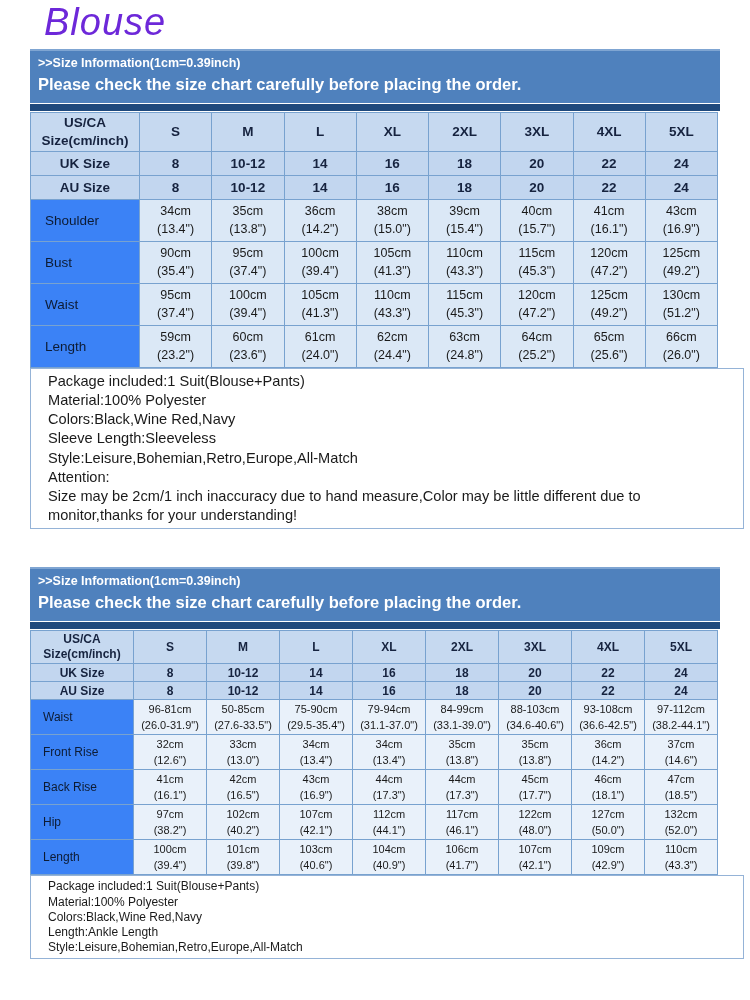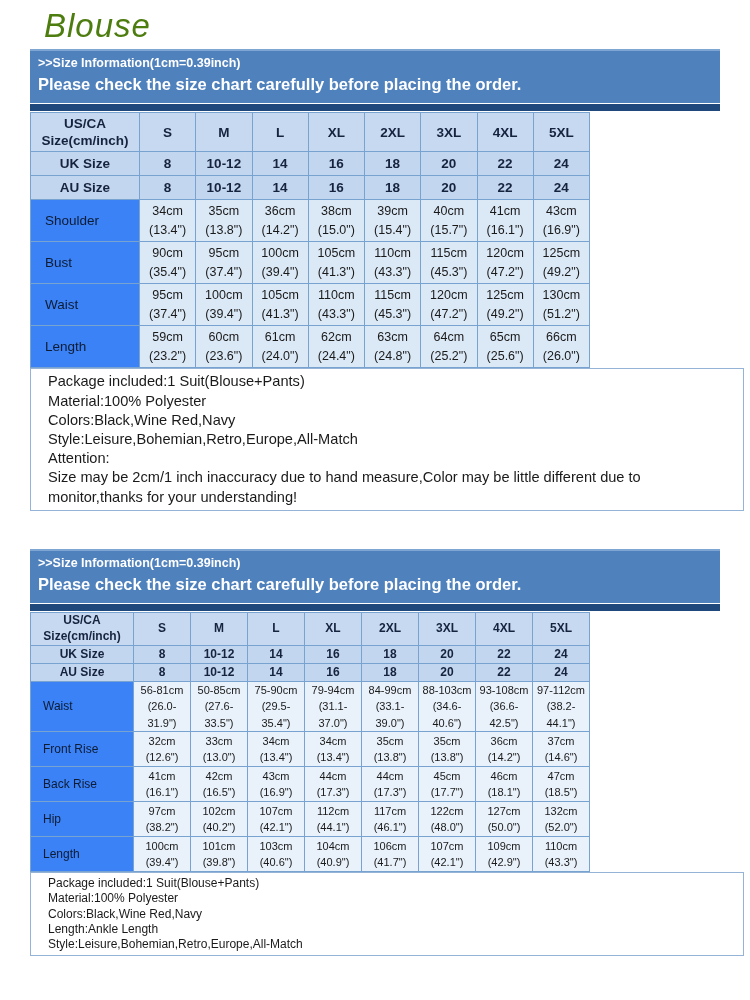--- a/index.html
+++ b/index.html
@@ -1,26 +1,26 @@
 <!DOCTYPE html>
 <html><head>
 <meta charset="utf-8">
 <style>
   html,body{margin:0;padding:0;background:#fff;}
   body{width:750px;font-family:"Liberation Sans",sans-serif;color:#1a1a1a;}
   .page{width:750px;}
   .section{margin:0;}
-  .title{font-style:italic;font-size:33px;font-weight:400;color:#4d7c0f;
-         margin:8px 0 5px 44px;letter-spacing:1px;line-height:1.1;}
+  .title{font-style:italic;font-size:38px;font-weight:400;color:#6d28d9;
+         margin:2px 0 5px 44px;letter-spacing:1px;line-height:1.1;}
   .content{margin-left:30px;width:690px;}
   .banner{background:#4f81bd;color:#fff;border-top:2px solid #7fa5d2;}
   .banner-line1{font-size:12.5px;font-weight:bold;padding:5px 8px 3px 8px;}
   .banner-line2{font-size:16.5px;font-weight:bold;padding:2px 20px 9px 8px;}
   .dark-strip{height:7px;background:#1f497d;margin-top:1px;}
-  table.size-table{border-collapse:collapse;width:560px;table-layout:fixed;
+  table.size-table{border-collapse:collapse;width:688px;table-layout:fixed;
                    margin-top:1px;}
   table.size-table th,table.size-table td{border:1px solid #78a2cf;
         text-align:center;vertical-align:middle;padding:0;}
   .row-hdr th{background:#c6d9f0;color:#16233f;font-weight:bold;
               font-size:13.5px;height:38px;line-height:1.3;}
   th.corner{width:108px;}
   .row-locale th,.row-locale td{background:#c2d6ef;color:#16233f;
               font-weight:bold;font-size:13.5px;height:23px;}
   .row-meas th.meas-label{background:#3b82f6;color:#0d1b33;font-weight:400;
               font-size:13.5px;text-align:left;padding-left:14px;}
@@ -289,20 +289,21 @@
                 <div>66cm</div>
                 <div>(26.0")</div>
               </td>
             </tr>
           </tbody>
         </table>
       <div class="info-box blouse-info">
           <div>Package included:1 Suit(Blouse+Pants)</div>
           <div>Material:100% Polyester</div>
           <div>Colors:Black,Wine Red,Navy</div>
+          <div>Sleeve Length:Sleeveless</div>
           <div>Style:Leisure,Bohemian,Retro,Europe,All-Match</div>
           <div>Attention:</div>
           <div>Size may be 2cm/1 inch inaccuracy due to hand measure,Color may be little different due to monitor,thanks for your understanding!</div>
         </div>
     </div>
   </div>
 
   <div class="gap"></div>
 
   <div class="section">
@@ -400,21 +401,21 @@
               </td>
               <td>
                 <div>24</div>
               </td>
             </tr>
             <tr class="row-meas">
               <th class="meas-label">
                 <div>Waist</div>
               </th>
               <td>
-                <div>56-81cm</div>
+                <div>96-81cm</div>
                 <div>(26.0-31.9")</div>
               </td>
               <td>
                 <div>50-85cm</div>
                 <div>(27.6-33.5")</div>
               </td>
               <td>
                 <div>75-90cm</div>
                 <div>(29.5-35.4")</div>
               </td>

